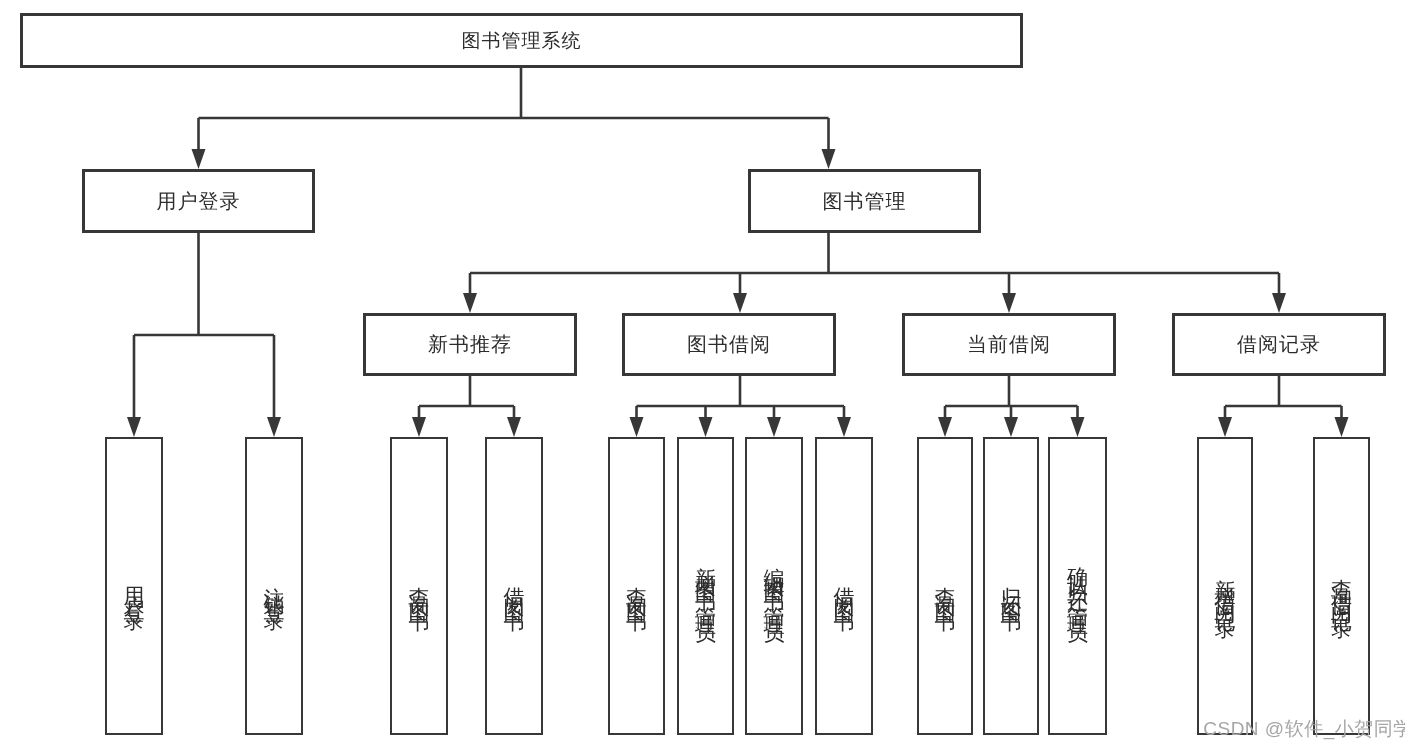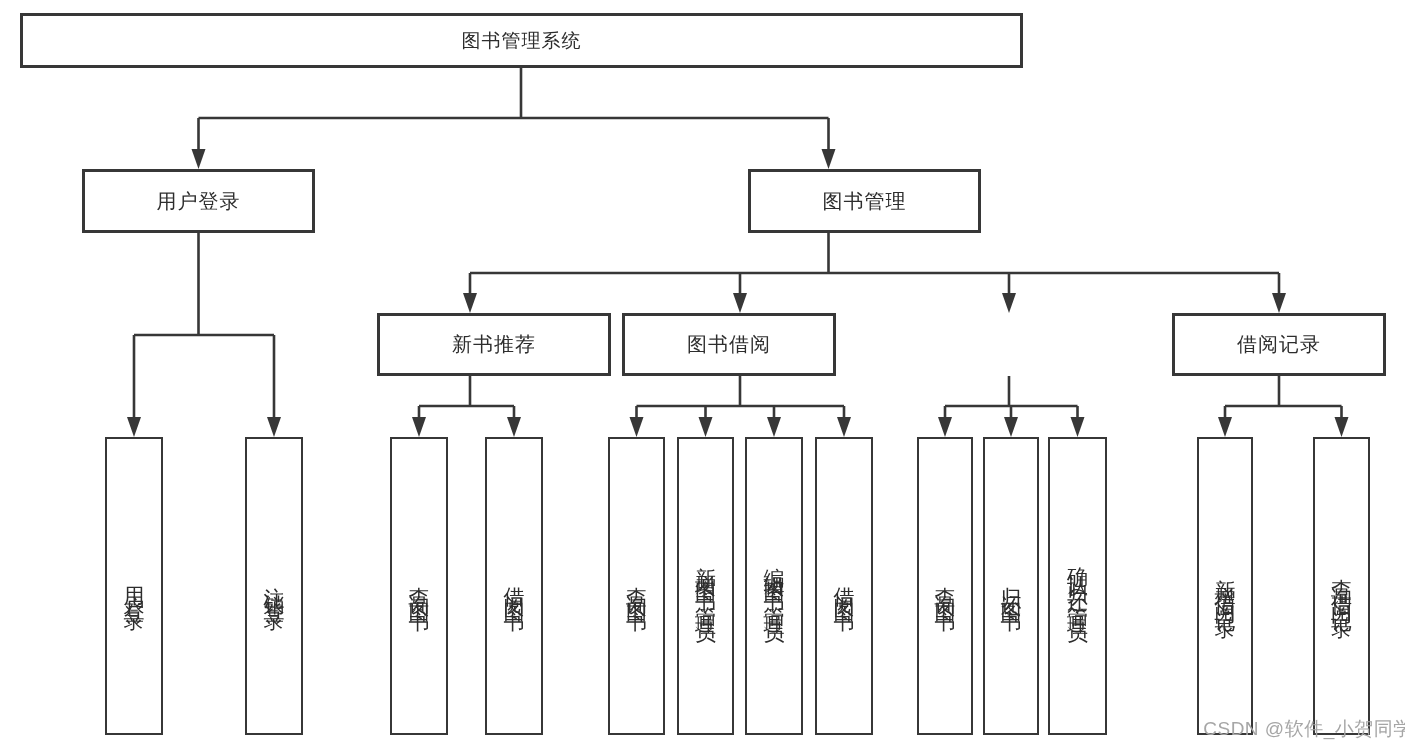--- a/index.html
+++ b/index.html
@@ -89,25 +89,28 @@
     <span class="lbl">图书管理系统</span>
   </div>
 
   <div class="node" style="left:82px;top:169px;width:233px;height:64px">
     <span class="lbl">用户登录</span>
   </div>
   <div class="node" style="left:748px;top:169px;width:233px;height:64px">
     <span class="lbl">图书管理</span>
   </div>
 
-  <div class="node" style="left:377px;top:313px;width:234px;height:63px">
+  <div class="node" style="left:363px;top:313px;width:214px;height:63px">
     <span class="lbl">新书推荐</span>
   </div>
   <div class="node" style="left:622px;top:313px;width:214px;height:63px">
     <span class="lbl">图书借阅</span>
+  </div>
+  <div class="node" style="left:902px;top:313px;width:214px;height:63px">
+    <span class="lbl">当前借阅</span>
   </div>
   <div class="node" style="left:1172px;top:313px;width:214px;height:63px">
     <span class="lbl">借阅记录</span>
   </div>
 
   <div class="leaf" style="left:105px;width:58px">
     <span class="vtxt">用户登录</span>
   </div>
   <div class="leaf" style="left:245px;width:58px">
     <span class="vtxt">注销登录</span>

